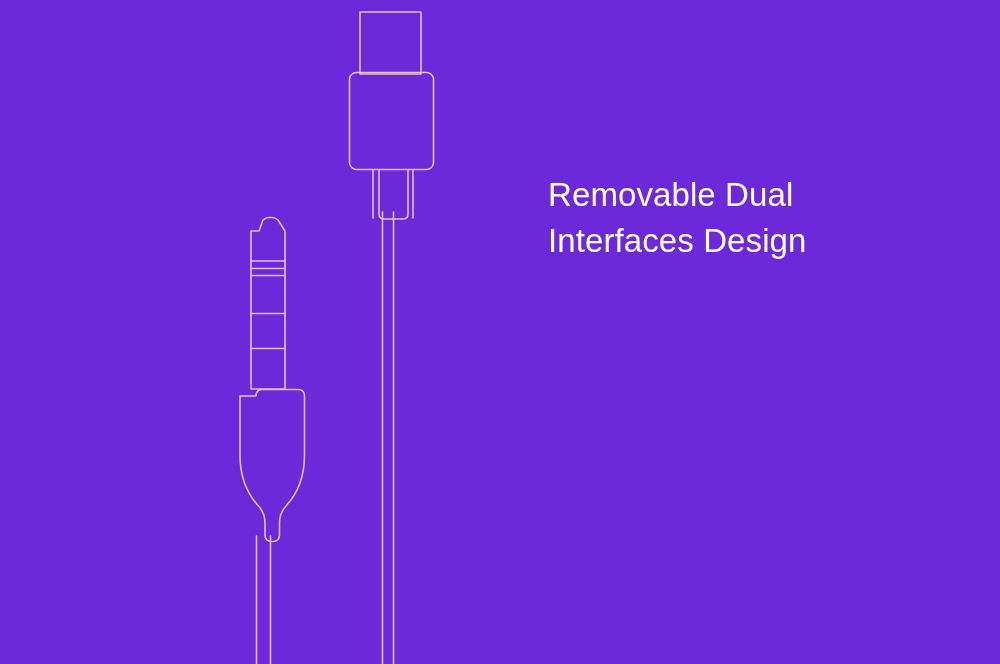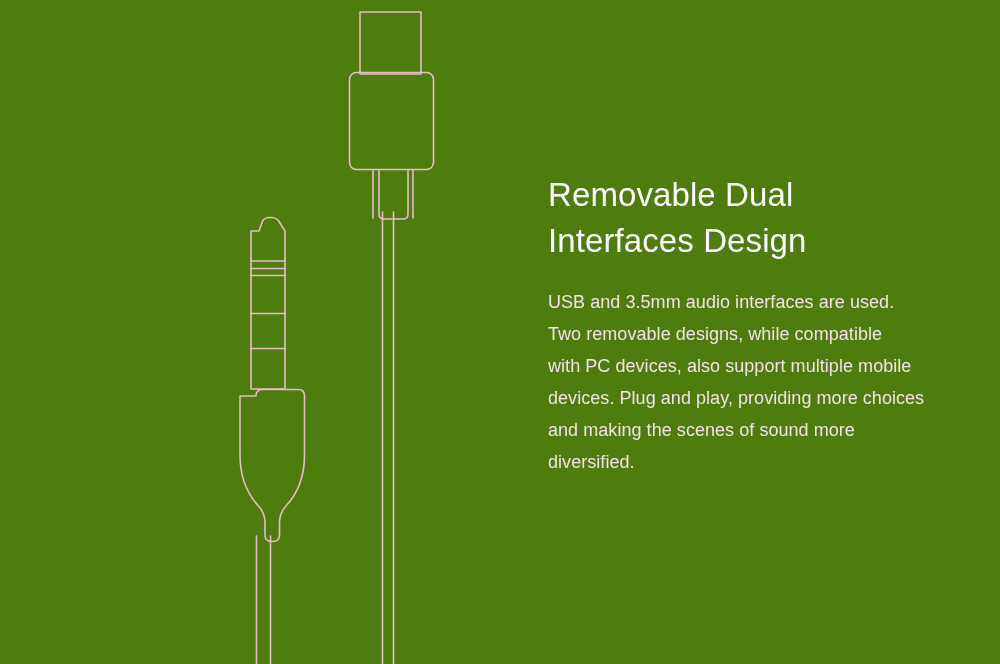--- a/index.html
+++ b/index.html
@@ -10,21 +10,21 @@
   }
   body {
     font-family: "Liberation Sans", "DejaVu Sans", sans-serif;
     -webkit-font-smoothing: antialiased;
   }
   #promo-banner {
     position: relative;
     width: 1000px;
     height: 664px;
     overflow: hidden;
-    background: #4d7c0f;
+    background: #6d28d9;
   }
   
   #product-illustration {
     position: absolute;
     left: 0;
     top: 0;
     width: 1000px;
     height: 664px;
     display: block;
   }
@@ -114,21 +114,15 @@
         <line x1="256.5" y1="536" x2="256.5" y2="664"></line>
         <line x1="270.5" y1="536" x2="270.5" y2="664"></line>
       </g>
 
     </g>
   </svg>
 
   <div id="copy-block">
     <h1 id="headline">Removable Dual
 Interfaces Design</h1>
-    <p id="body-copy">USB and 3.5mm audio interfaces are used.
-Two removable designs, while compatible
-with PC devices, also support multiple mobile
-devices. Plug and play, providing more choices
-and making the scenes of sound more
-diversified.</p>
   </div>
 
 </div>
 
 </body></html>

